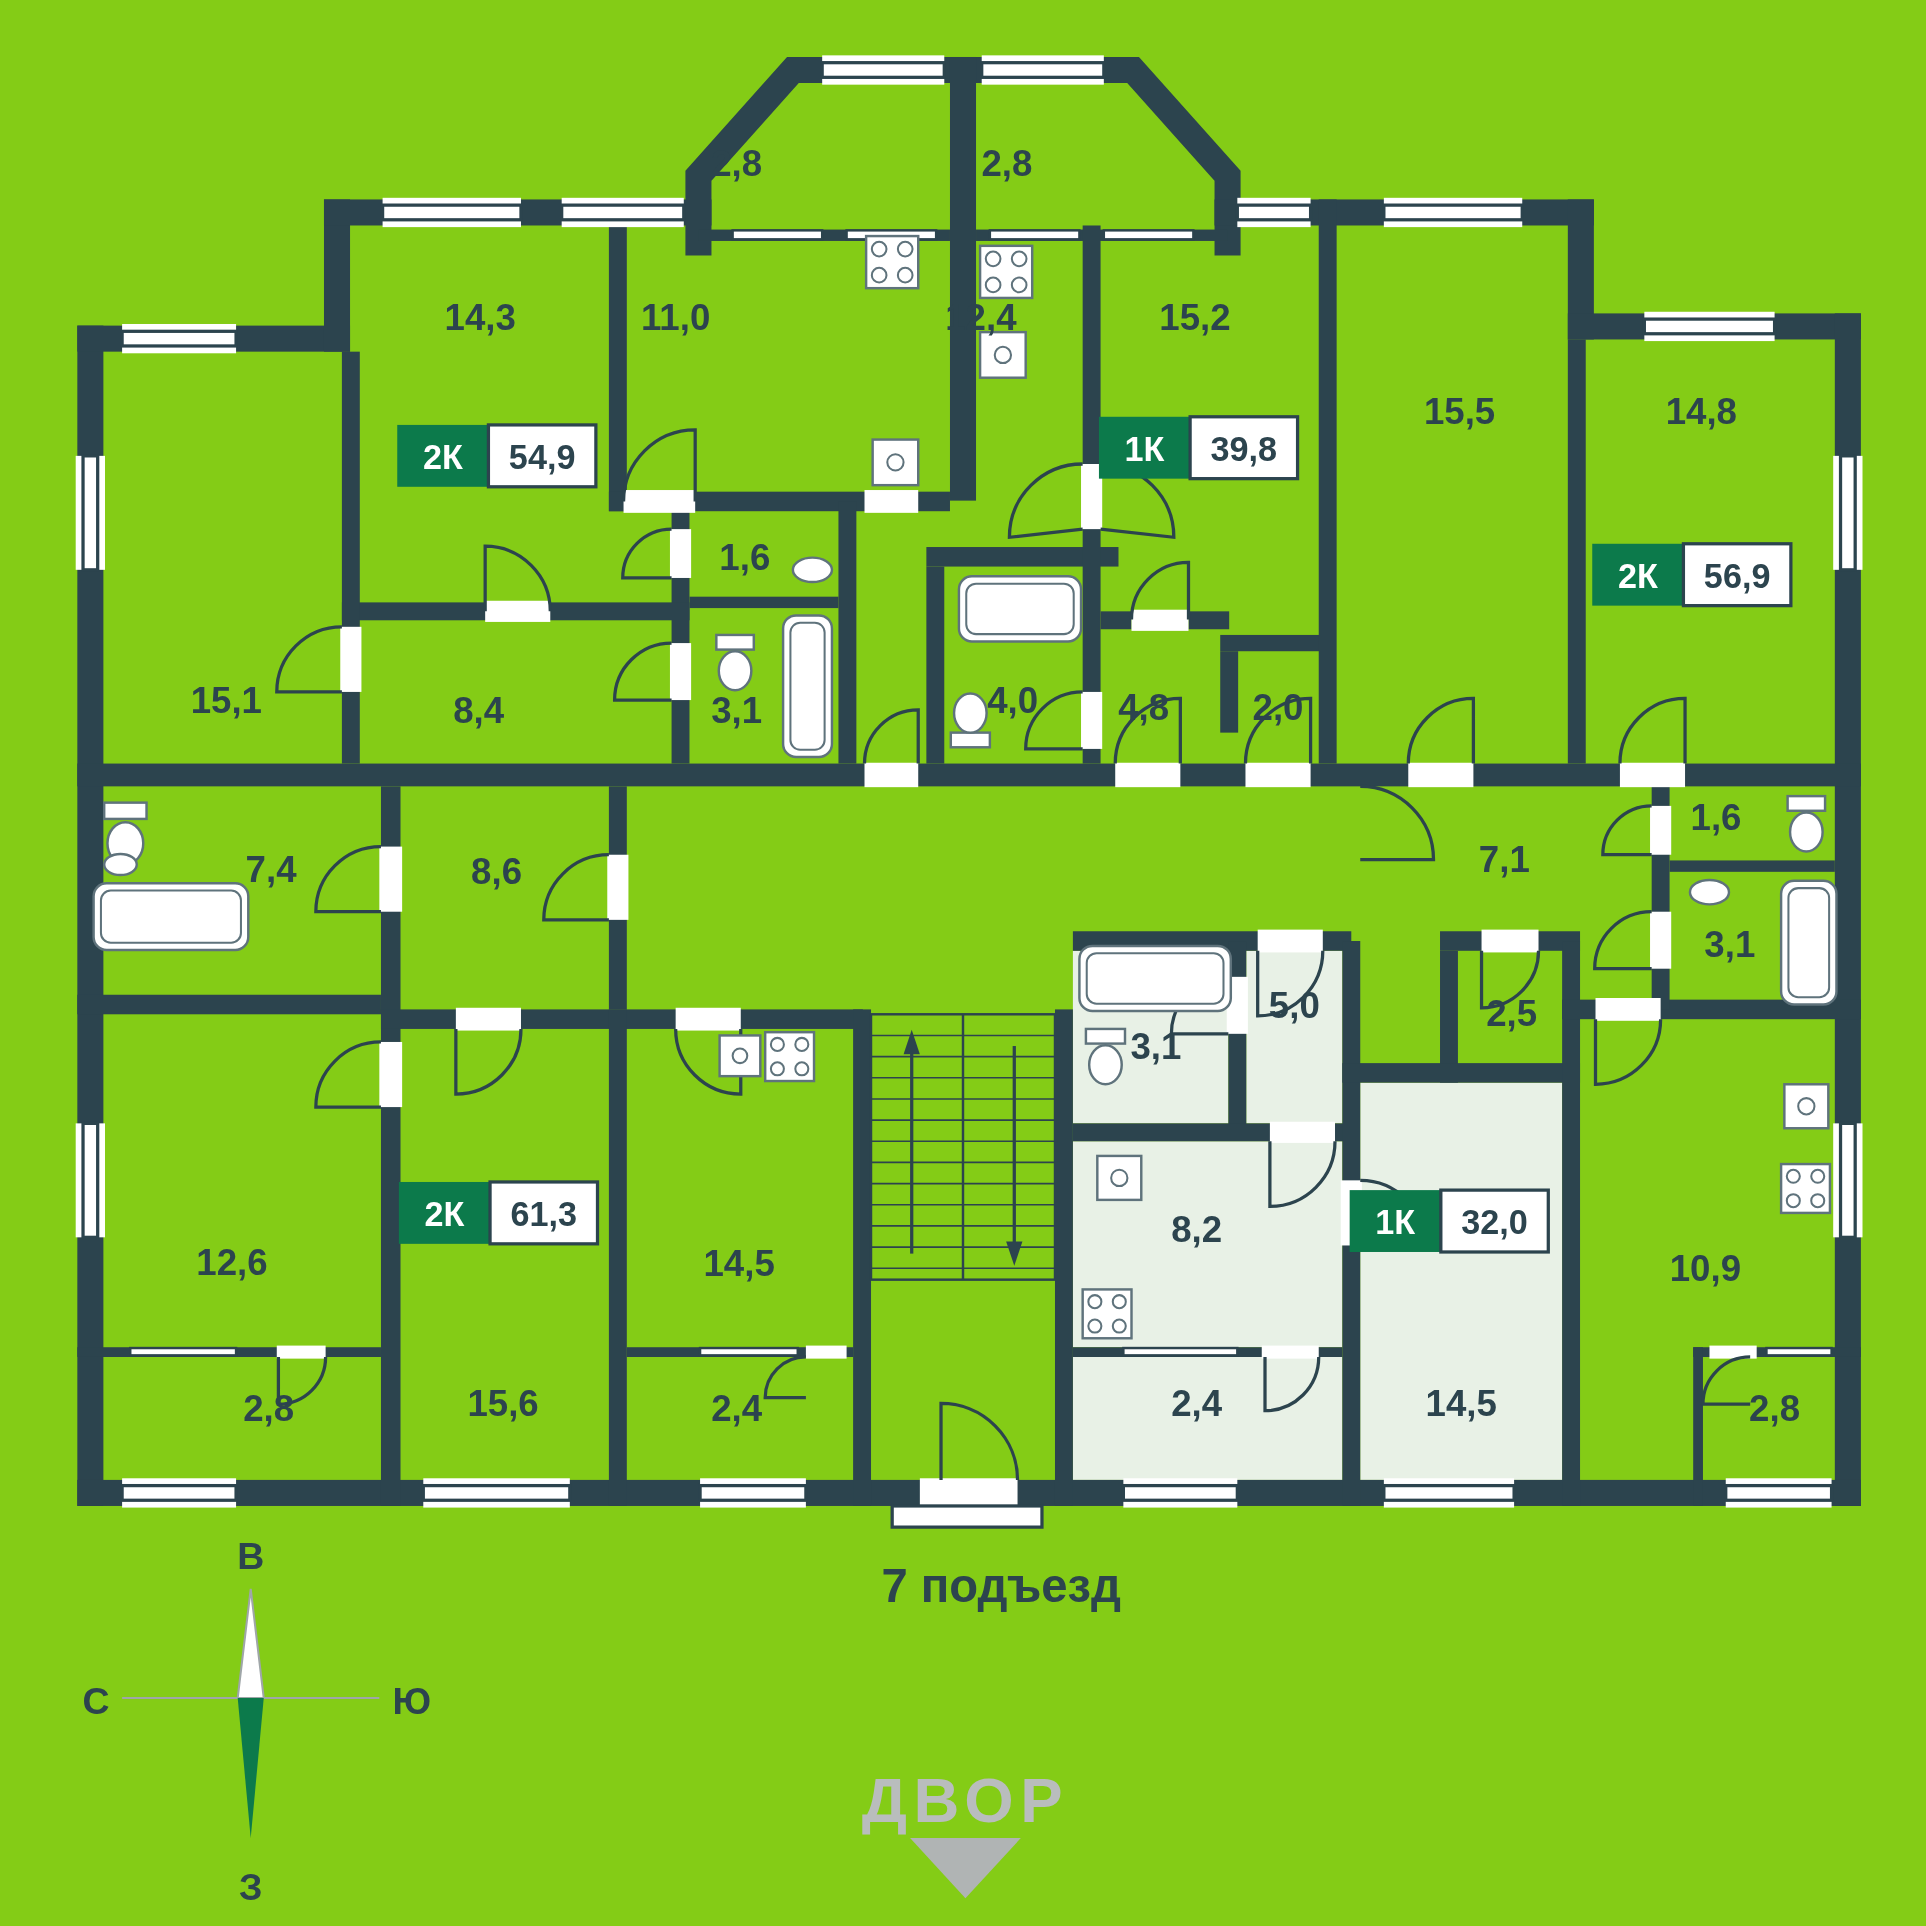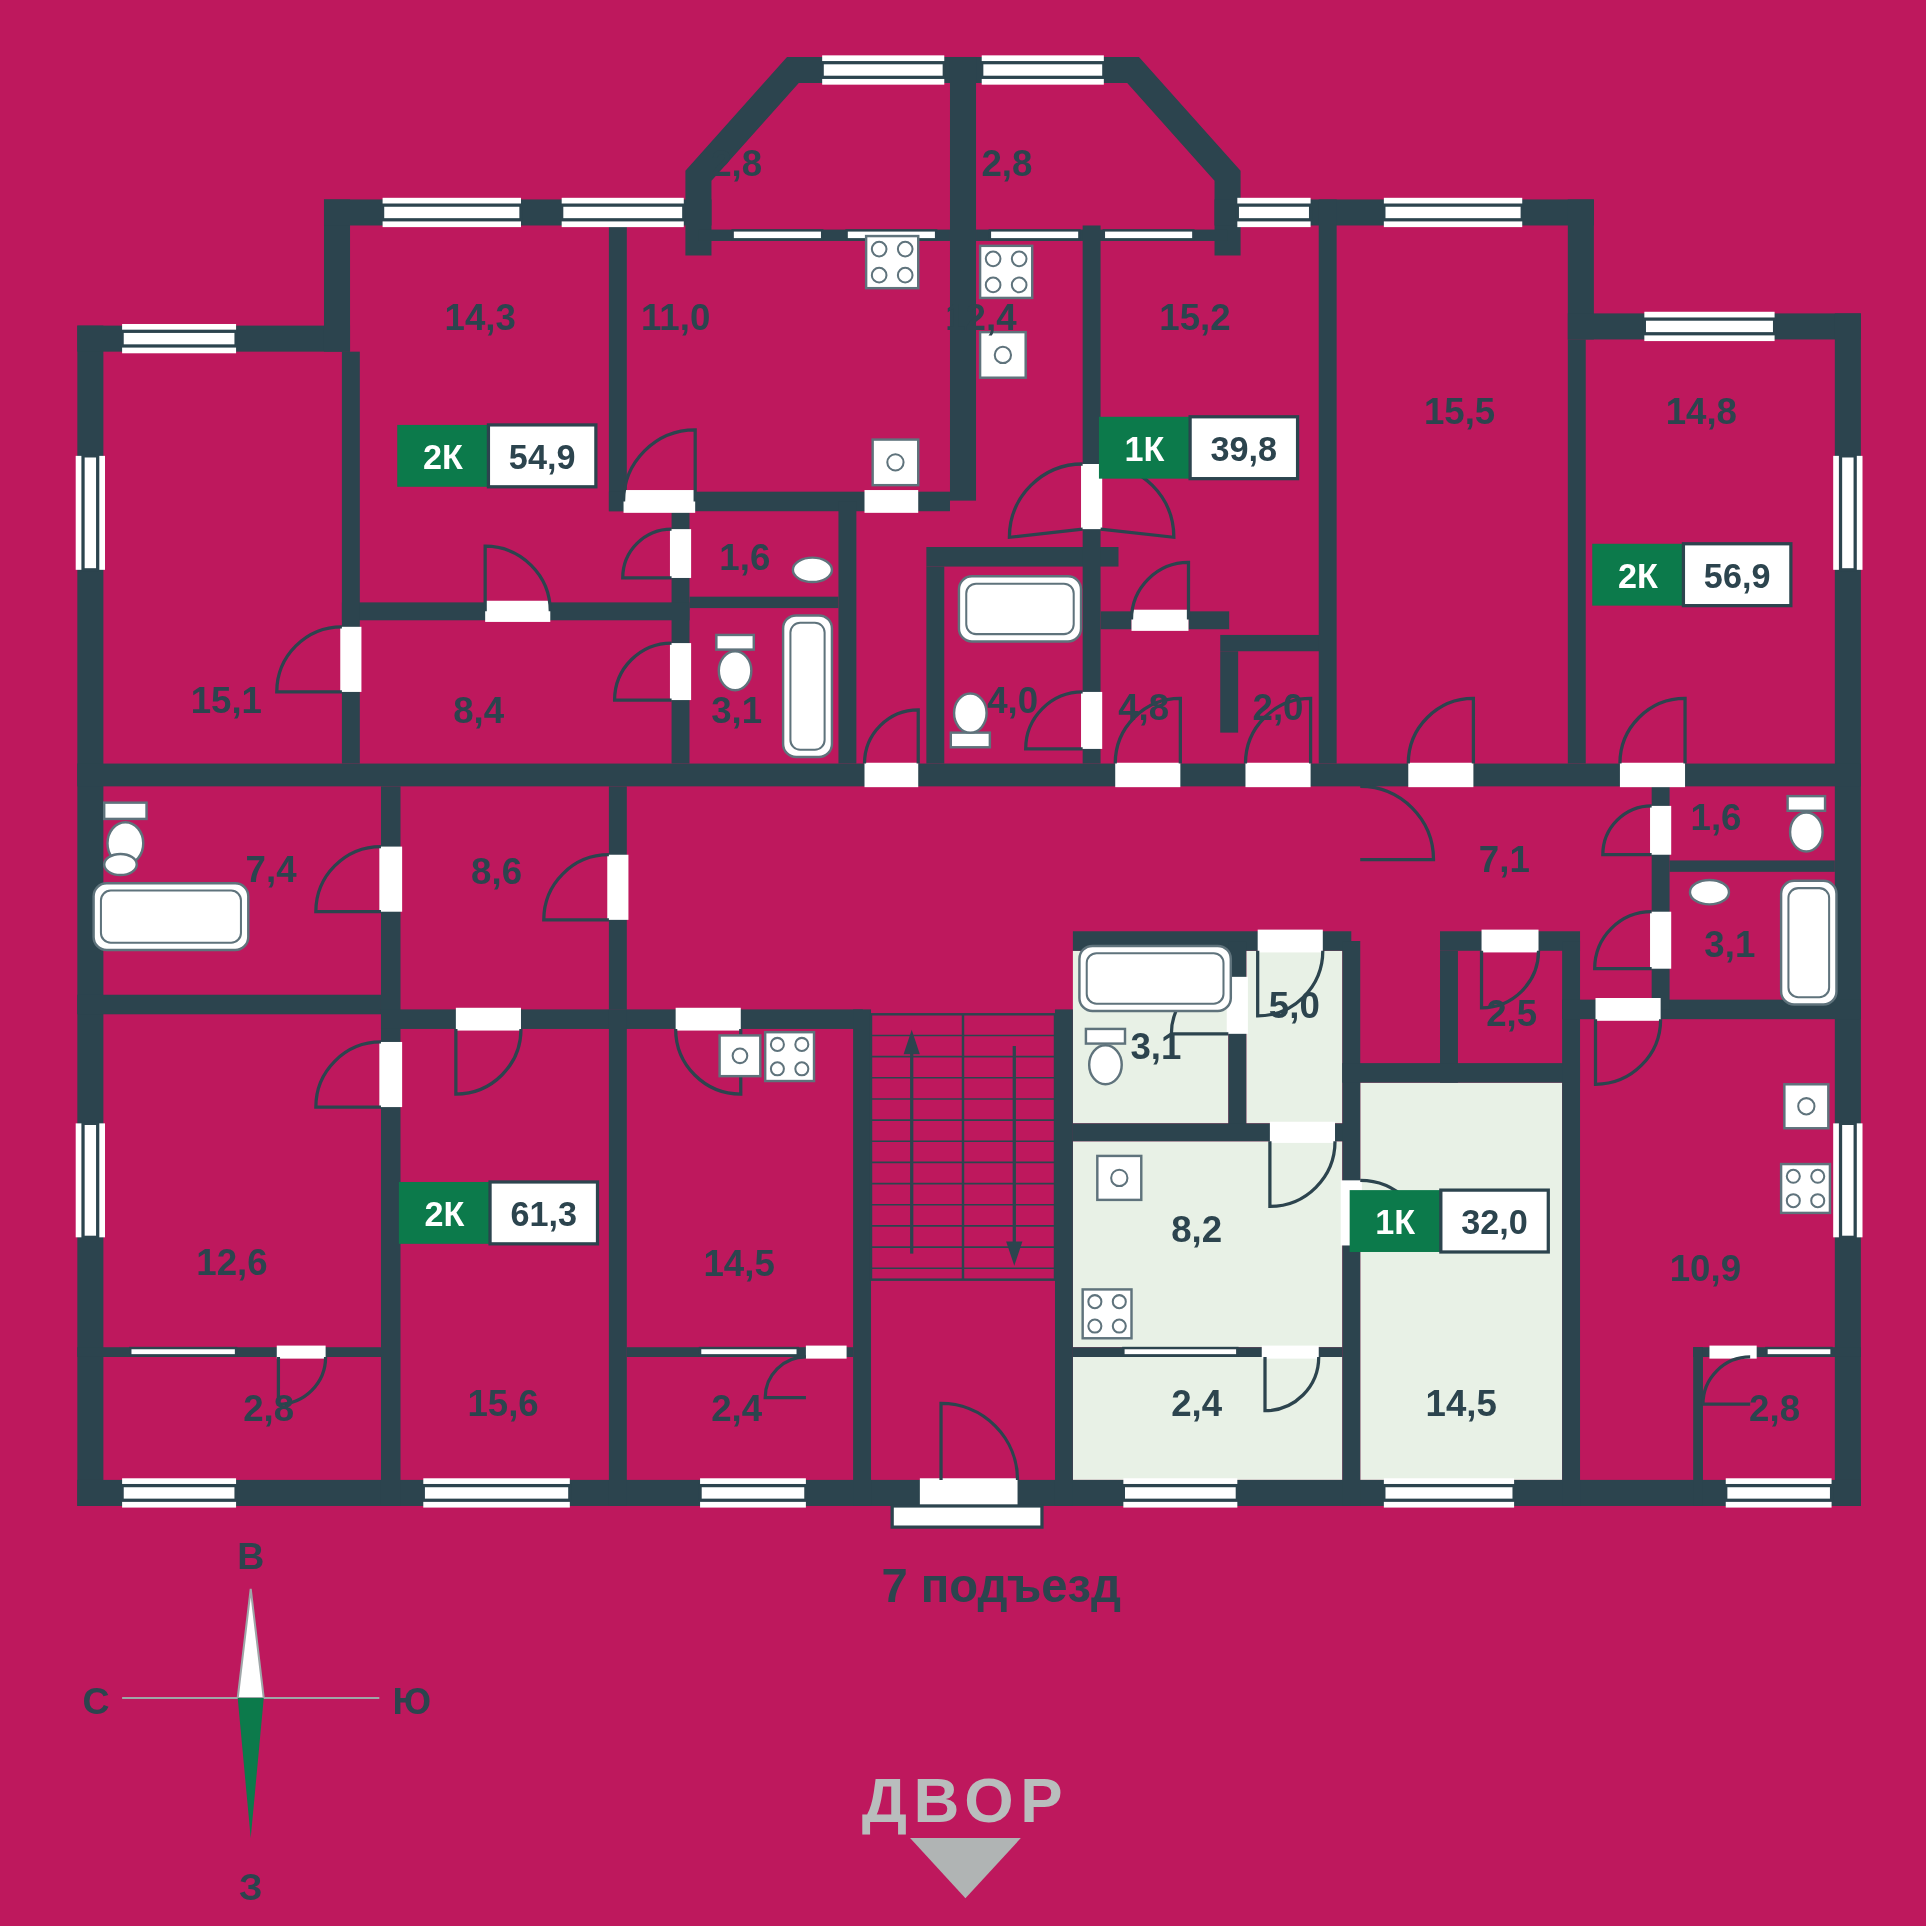--- a/index.html
+++ b/index.html
@@ -1,16 +1,16 @@
 <!DOCTYPE html>
 <html style="font-size:13px"><head>
 <meta charset="utf-8">
 <style>
   html,body{margin:0;padding:0;background:#ffffff;}
-  .stage{position:relative;width:1926px;height:1926px;background:#be185d;overflow:hidden;}
+  .stage{position:relative;width:1926px;height:1926px;background:#84cc16;overflow:hidden;}
   svg{display:block;}
   .wall{fill:#2c444e;}
   .gap{fill:#ffffff;}
   .winbg{fill:#ffffff;}
   .frame{fill:#ffffff;stroke:#2c444e;stroke-width:4;}
   .frame-thin{fill:#ffffff;stroke:#2c444e;stroke-width:3;}
   .door{fill:none;stroke:#2c444e;stroke-width:4;}
   .fix{fill:#ffffff;stroke:#5f737c;stroke-width:3;}
   .fix-in{fill:none;stroke:#5f737c;stroke-width:2.5;}
   .stair-line{stroke:#2c444e;stroke-width:2;fill:none;}

